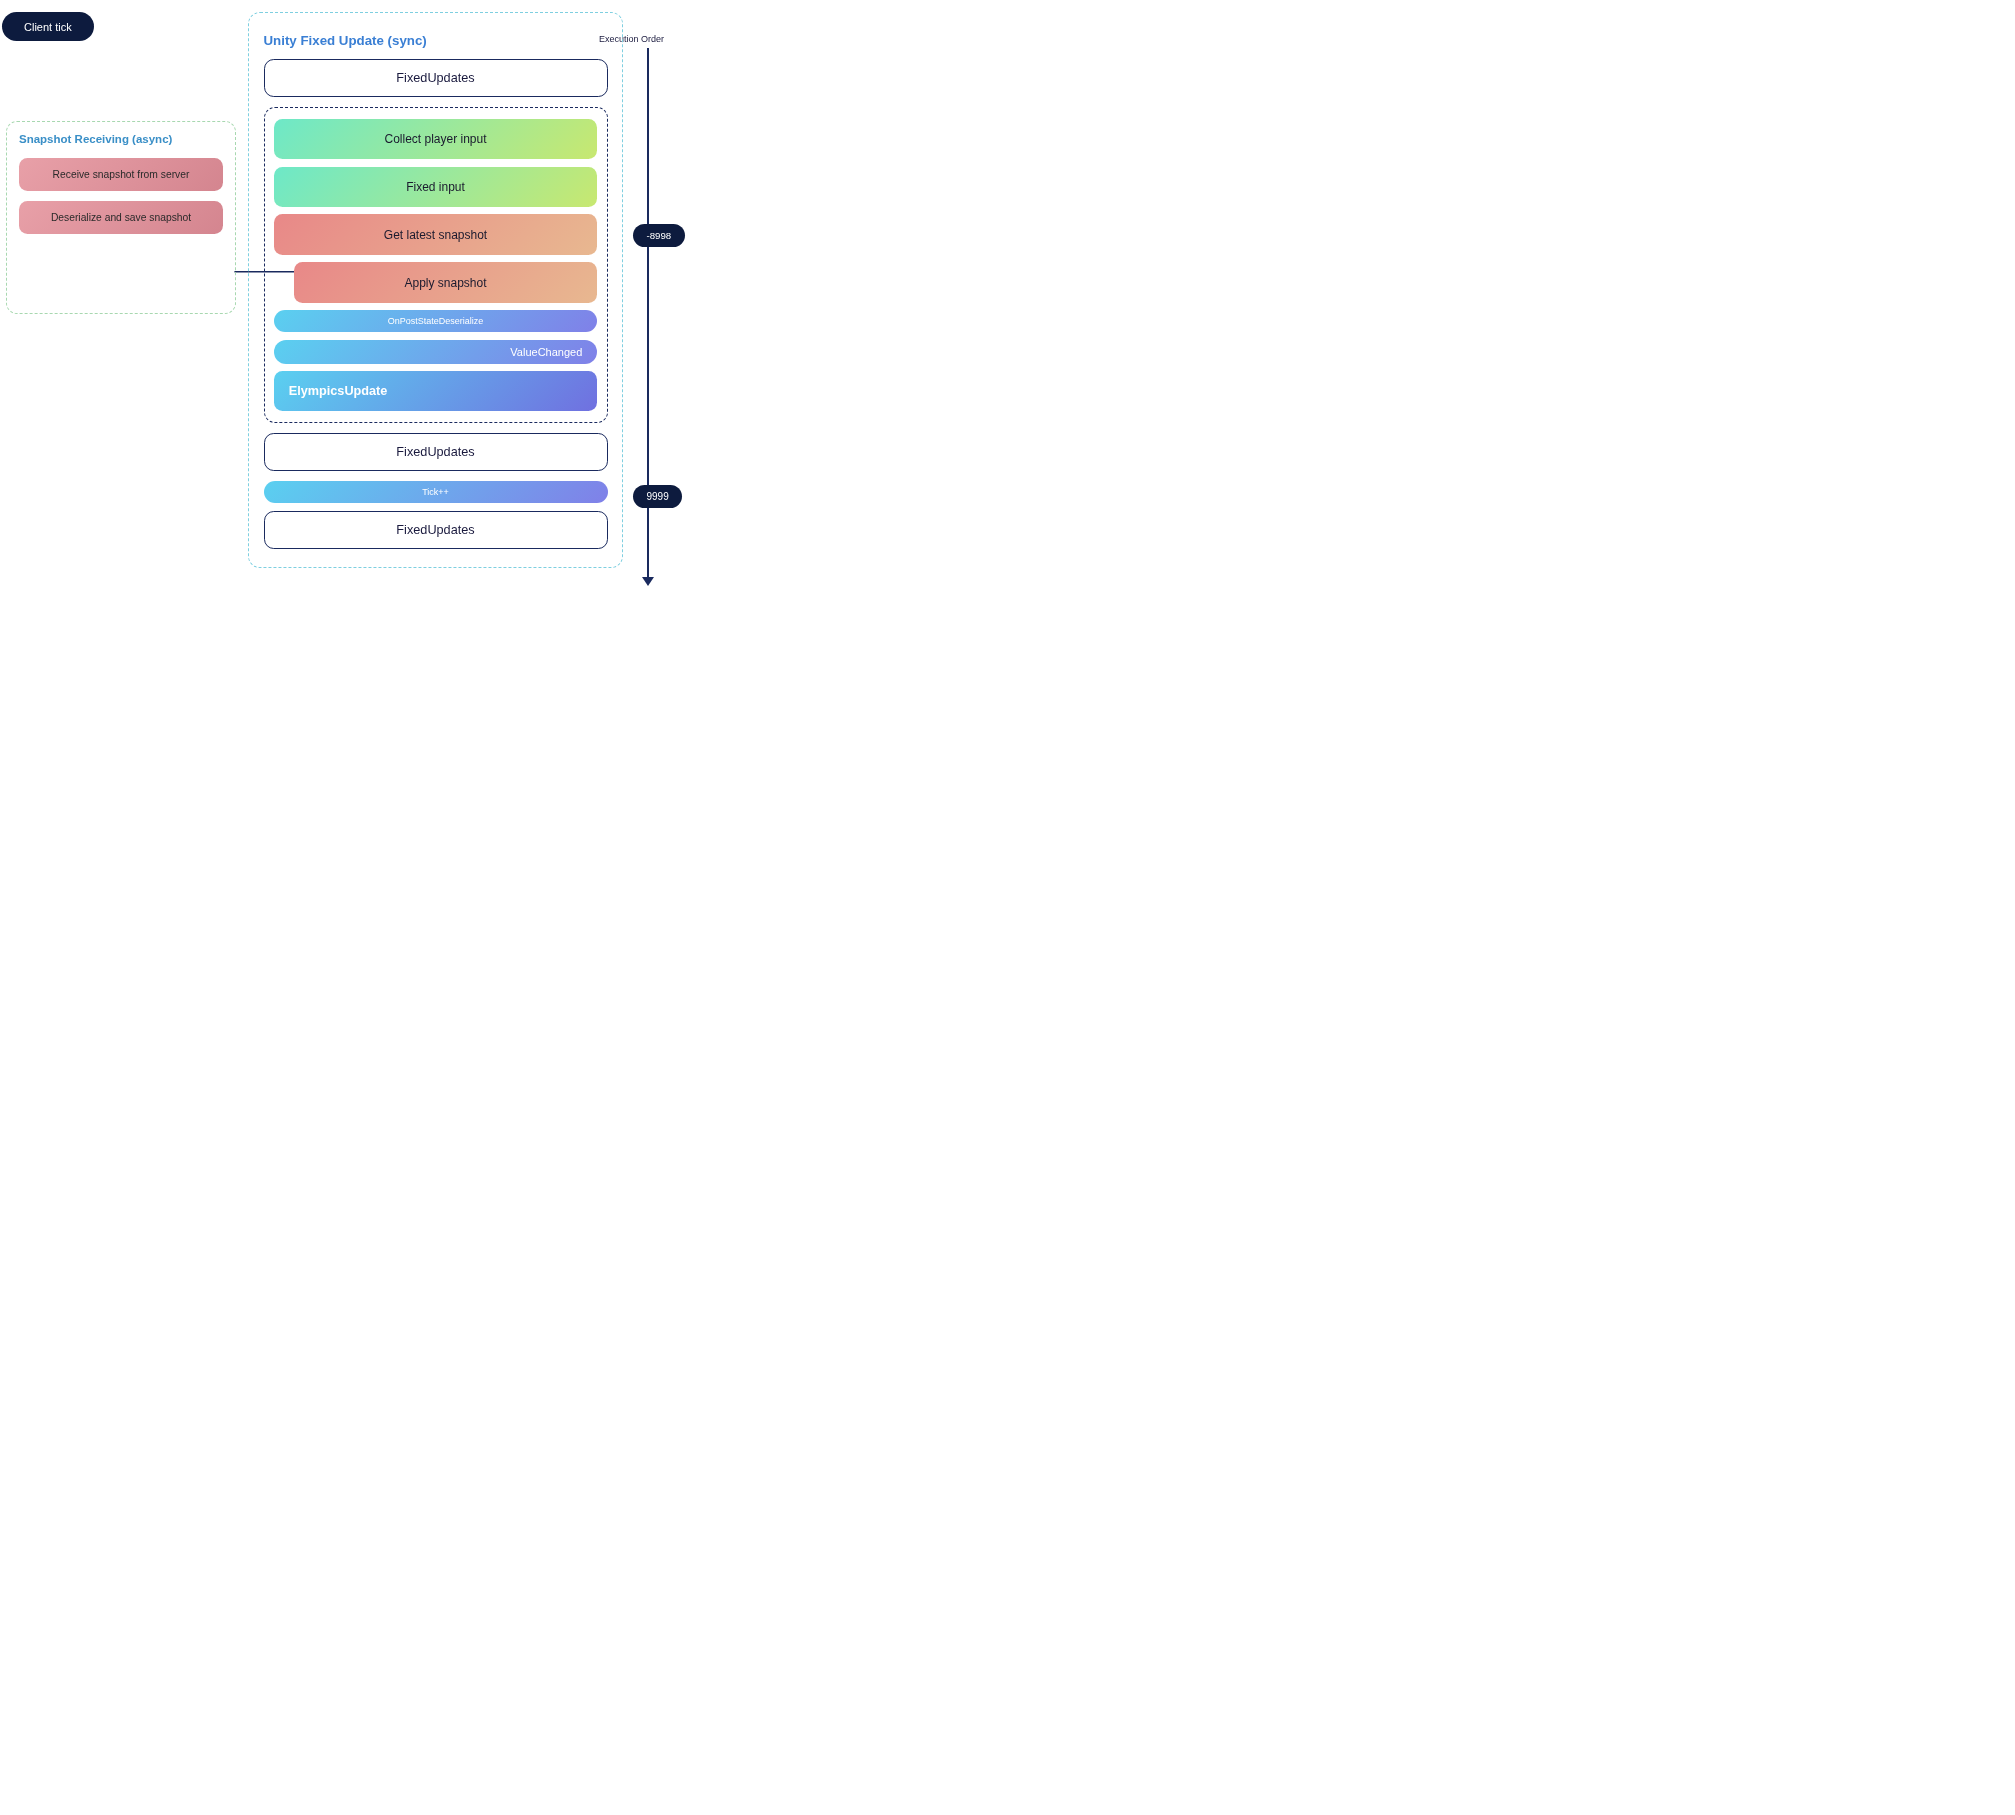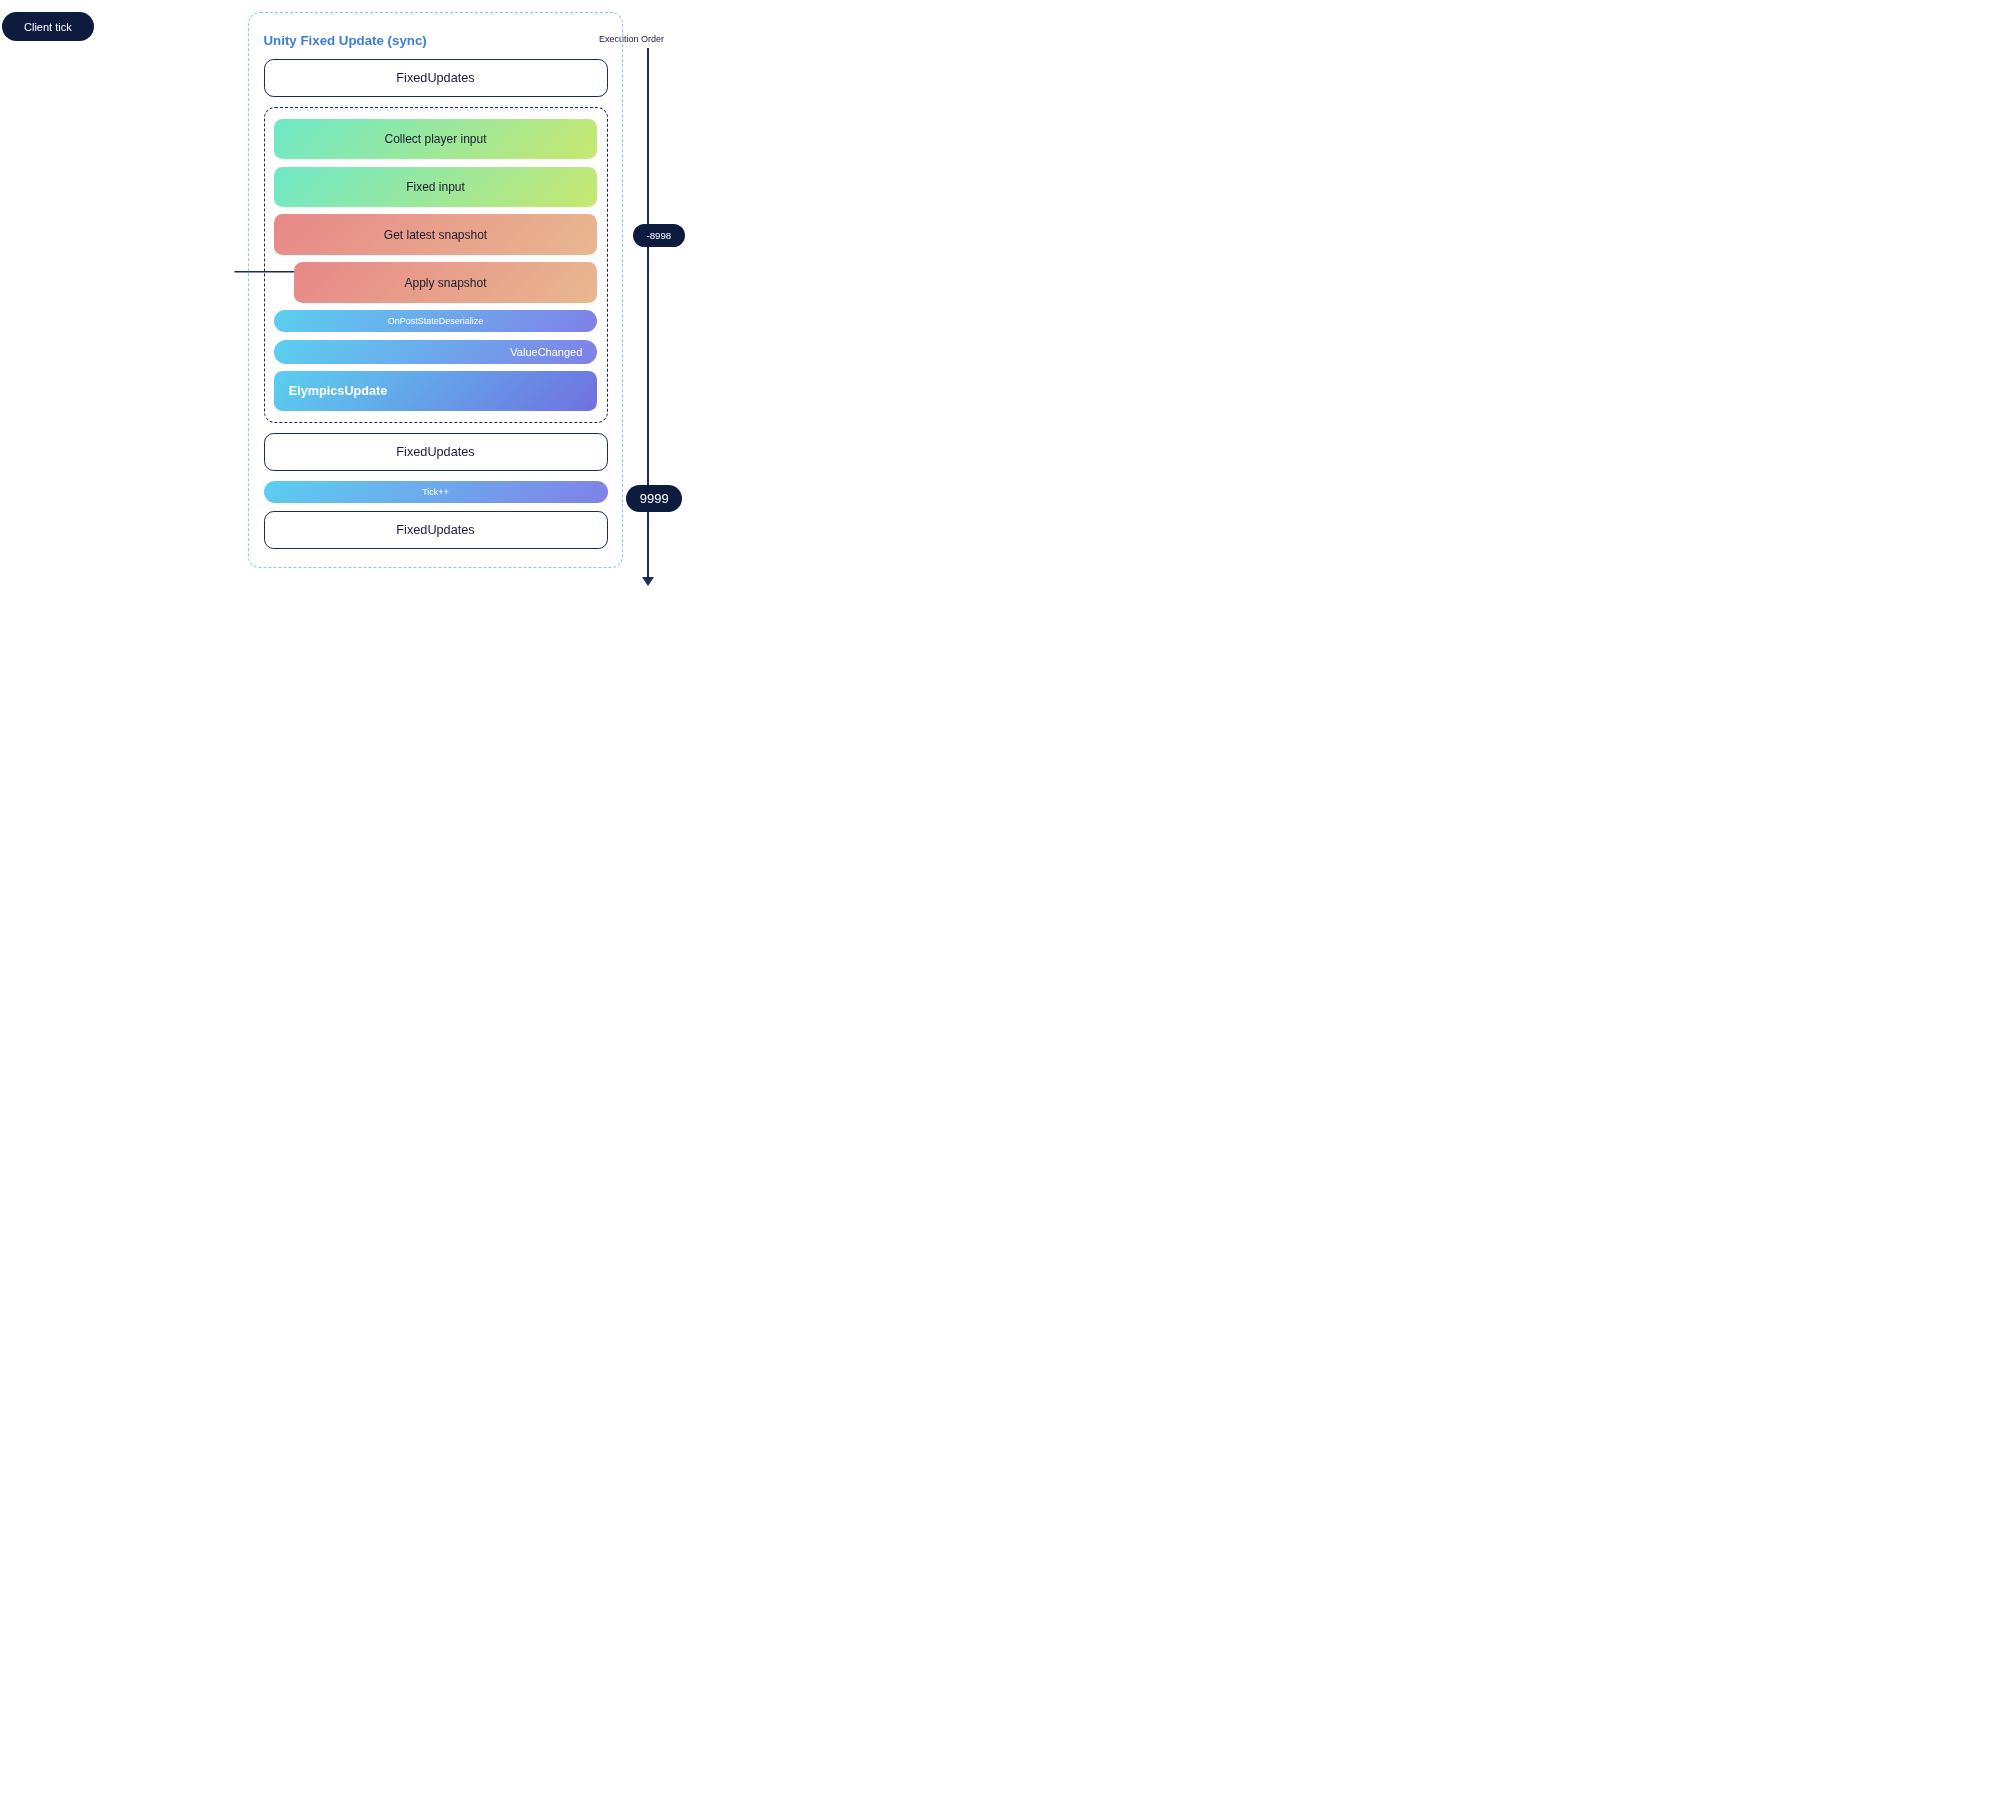--- a/index.html
+++ b/index.html
@@ -238,21 +238,21 @@
 
     
     .badge-pos {
       position: absolute;
       top: 485px;
       right: 23px;
       background: #0d1b3e;
       color: #ffffff;
       border-radius: 14.5px;
       padding: 6px 13.3px;
-      font-size: 13px;
+      font-size: 10px;
       font-weight: 500;
     }
 
     
     .arrow-svg {
       position: absolute;
       top: 0;
       left: 0;
       width: 100%;
       height: 100%;
@@ -271,20 +271,29 @@
       </marker>
     </defs>
 
     <line x1="388" y1="450" x2="535" y2="450" stroke="#1a2a5e" stroke-width="2.5" marker-end="url(#arrowhead)"></line>
   </svg>
 
   <div class="client-tick-pill">
     <span>Client tick</span>
   </div>
 
+  <div class="snapshot-receiving-box">
+    <div class="snapshot-receiving-title">Snapshot Receiving (async)</div>
+    <div class="async-item">
+      <span>Receive snapshot from server</span>
+    </div>
+    <div class="async-item">
+      <span>Deserialize and save snapshot</span>
+    </div>
+  </div>
 
   <div class="execution-order-label">Execution Order</div>
 
   <div class="exec-line"></div>
   <div class="exec-arrow"></div>
 
   <div class="badge-neg">-8998</div>
 
   <div class="badge-pos">9999</div>
 

